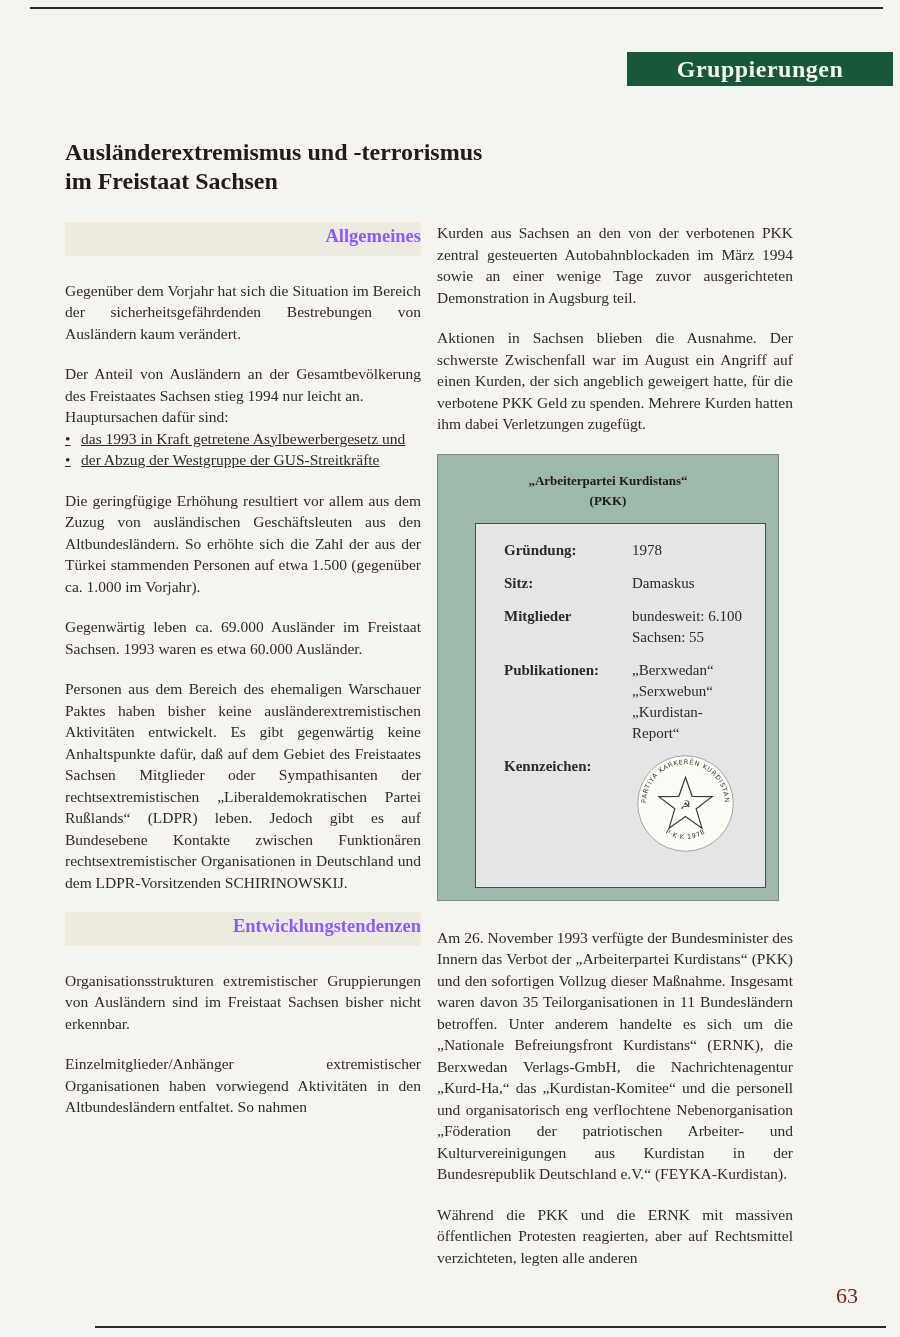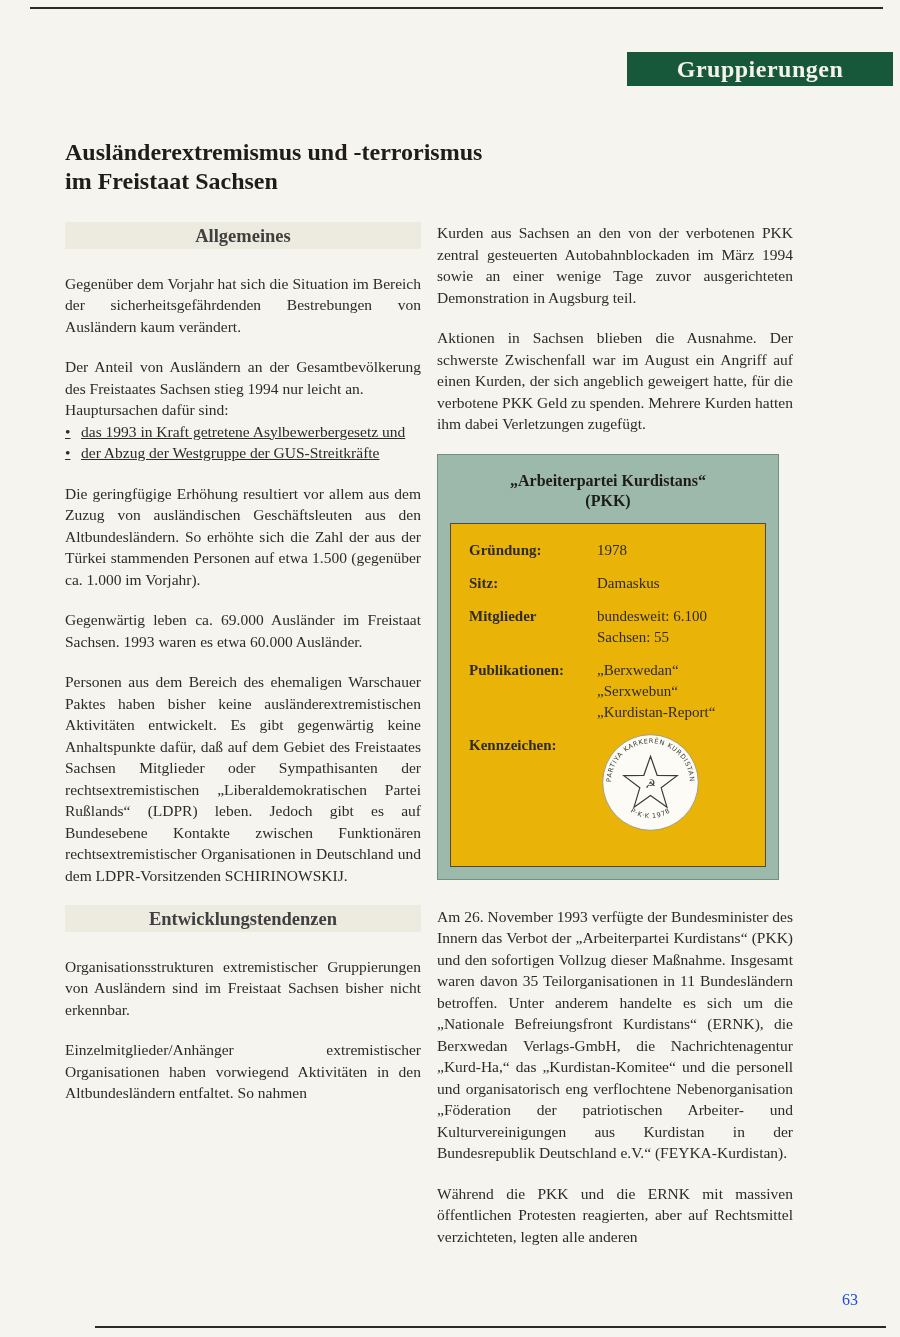--- a/index.html
+++ b/index.html
@@ -24,53 +24,54 @@
   }
 
   .col { position:absolute; top:222px; width:356px; font-size:15.5px; line-height:21.5px; text-align:justify; }
   .col-left { left:65px; }
   .col-right { left:437px; }
 
   .col p { margin:0 0 19px 0; }
   .col p.tight { margin-bottom:0; }
 
   .sec-heading {
-    text-align:center; font-weight:bold; font-size:18.5px; color:#404040;
-    background:#edeae0; padding:4px 0 1px 0; margin:0 0 24px 0;
+    text-align:right; font-weight:bold; font-size:18.5px; color:#8b5cf6;
+    background:#edeae0; padding:4px 0 8px 0; margin:0 0 24px 0;
   }
   .sec-heading.second { margin-top:7px; margin-bottom:24px; }
 
   .bullets { margin:0 0 19px 0; }
   .bullet { display:flex;text-decoration:underline; }
   .bullet::before { content:"•"; flex:0 0 16px; }
   .bullet .btxt { flex:1; }
 
   .pkk-box {
     background:#9cb9ab; border:1px solid #6f8f81;
     padding:12px 12px 12px 12px; margin:4px 14px 26px 0;
     width:auto;
   }
   .pkk-box .box-title {
-    text-align:center; font-weight:bold; font-size:16px; line-height:20px;
+    text-align:center; font-weight:bold; font-size:13px; line-height:20px;
     color:#1d1c19; margin:4px 0 12px 0;
   }
   .pkk-inner {
-    background:#eab308; border:1px solid #4c4a45; padding:16px 16px 14px 18px;
+    background:#e5e5e5; border:1px solid #4c4a45; padding:16px 16px 14px 28px;
     text-align:left;
+    margin-left:25px;
   }
   .info-row { display:flex; margin-bottom:12px; font-size:15px; line-height:21px; }
   .info-row .label { flex:0 0 128px; font-weight:bold; }
   .info-row .values { flex:1; }
 
   .emblem-wrap { padding-left:2px; margin-top:-4px; }
   .emb-text { font-family:"DejaVu Sans",sans-serif; font-size:7px; letter-spacing:0.8px; fill:#3c3b36; }
   .emb-center { font-family:"DejaVu Sans",sans-serif; fill:#3c3b36; }
 
   .page-number {
-    position:absolute; right:42px; bottom:28px; font-size:16px; color:#1d4ed8;
+    position:absolute; right:42px; bottom:28px; font-size:22px; color:#7f1d1d;
   }
 </style>
 </head>
 <body>
 
 <div class="page">
 
   <div class="rule rule-top"></div>
 
   <div class="badge">

